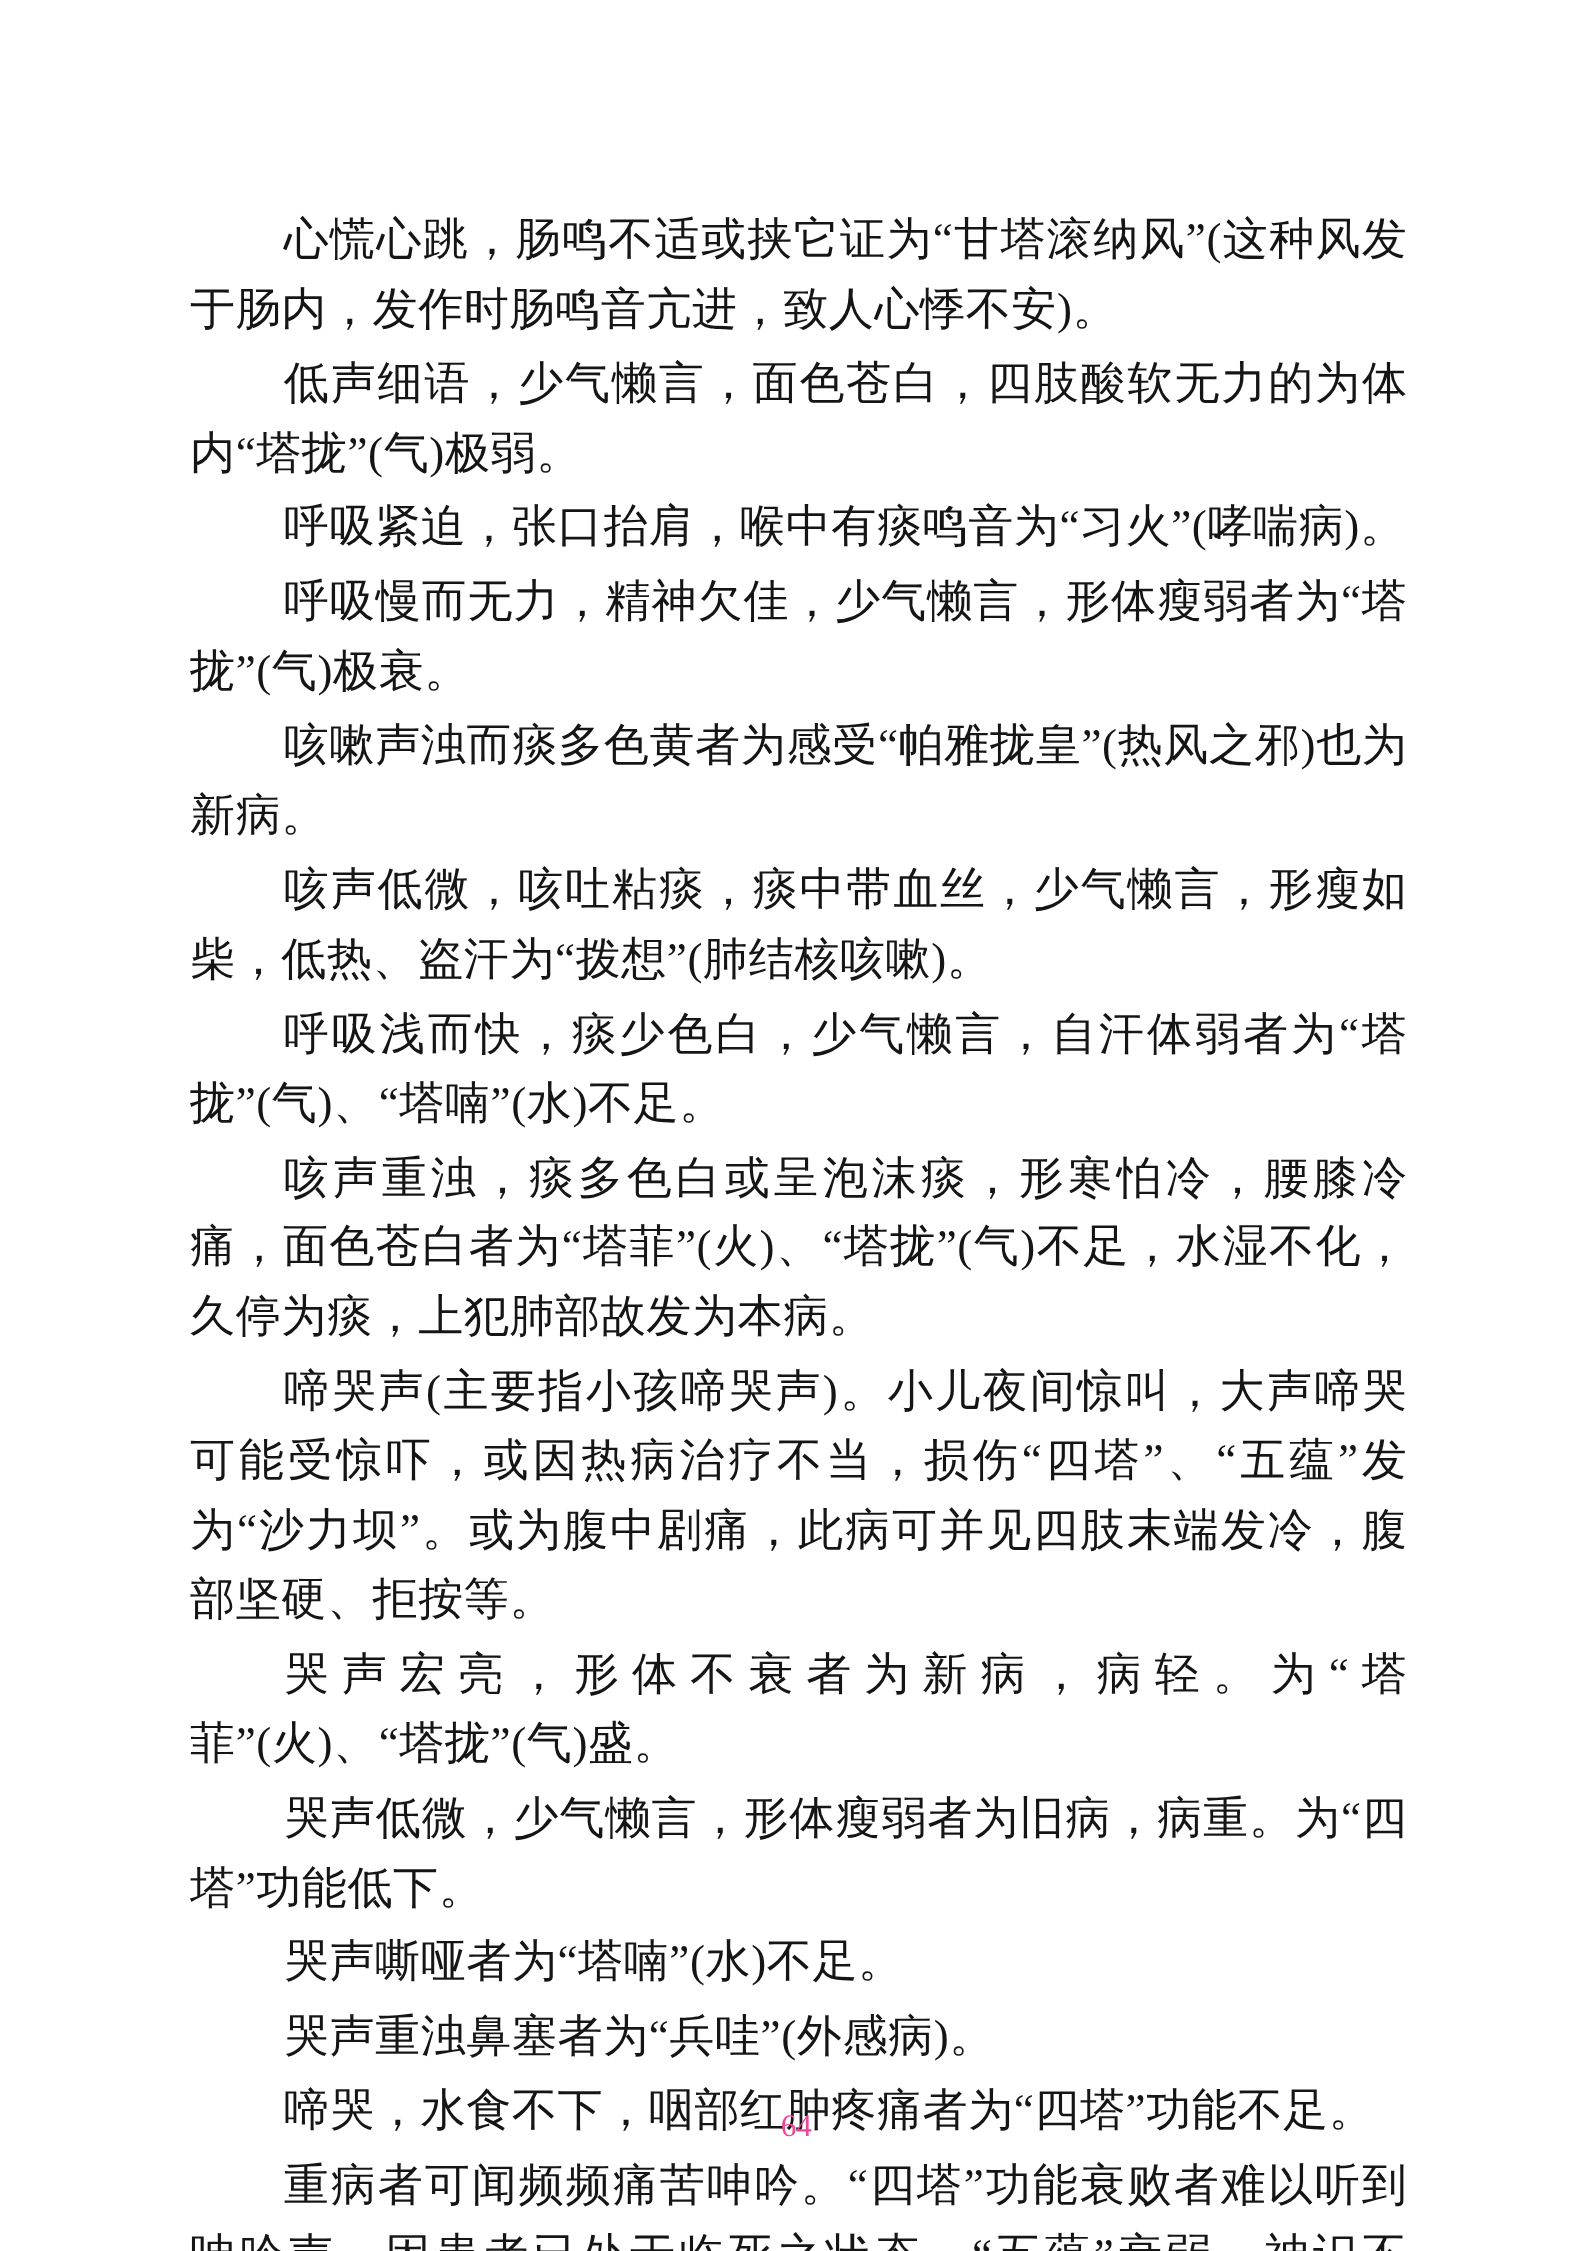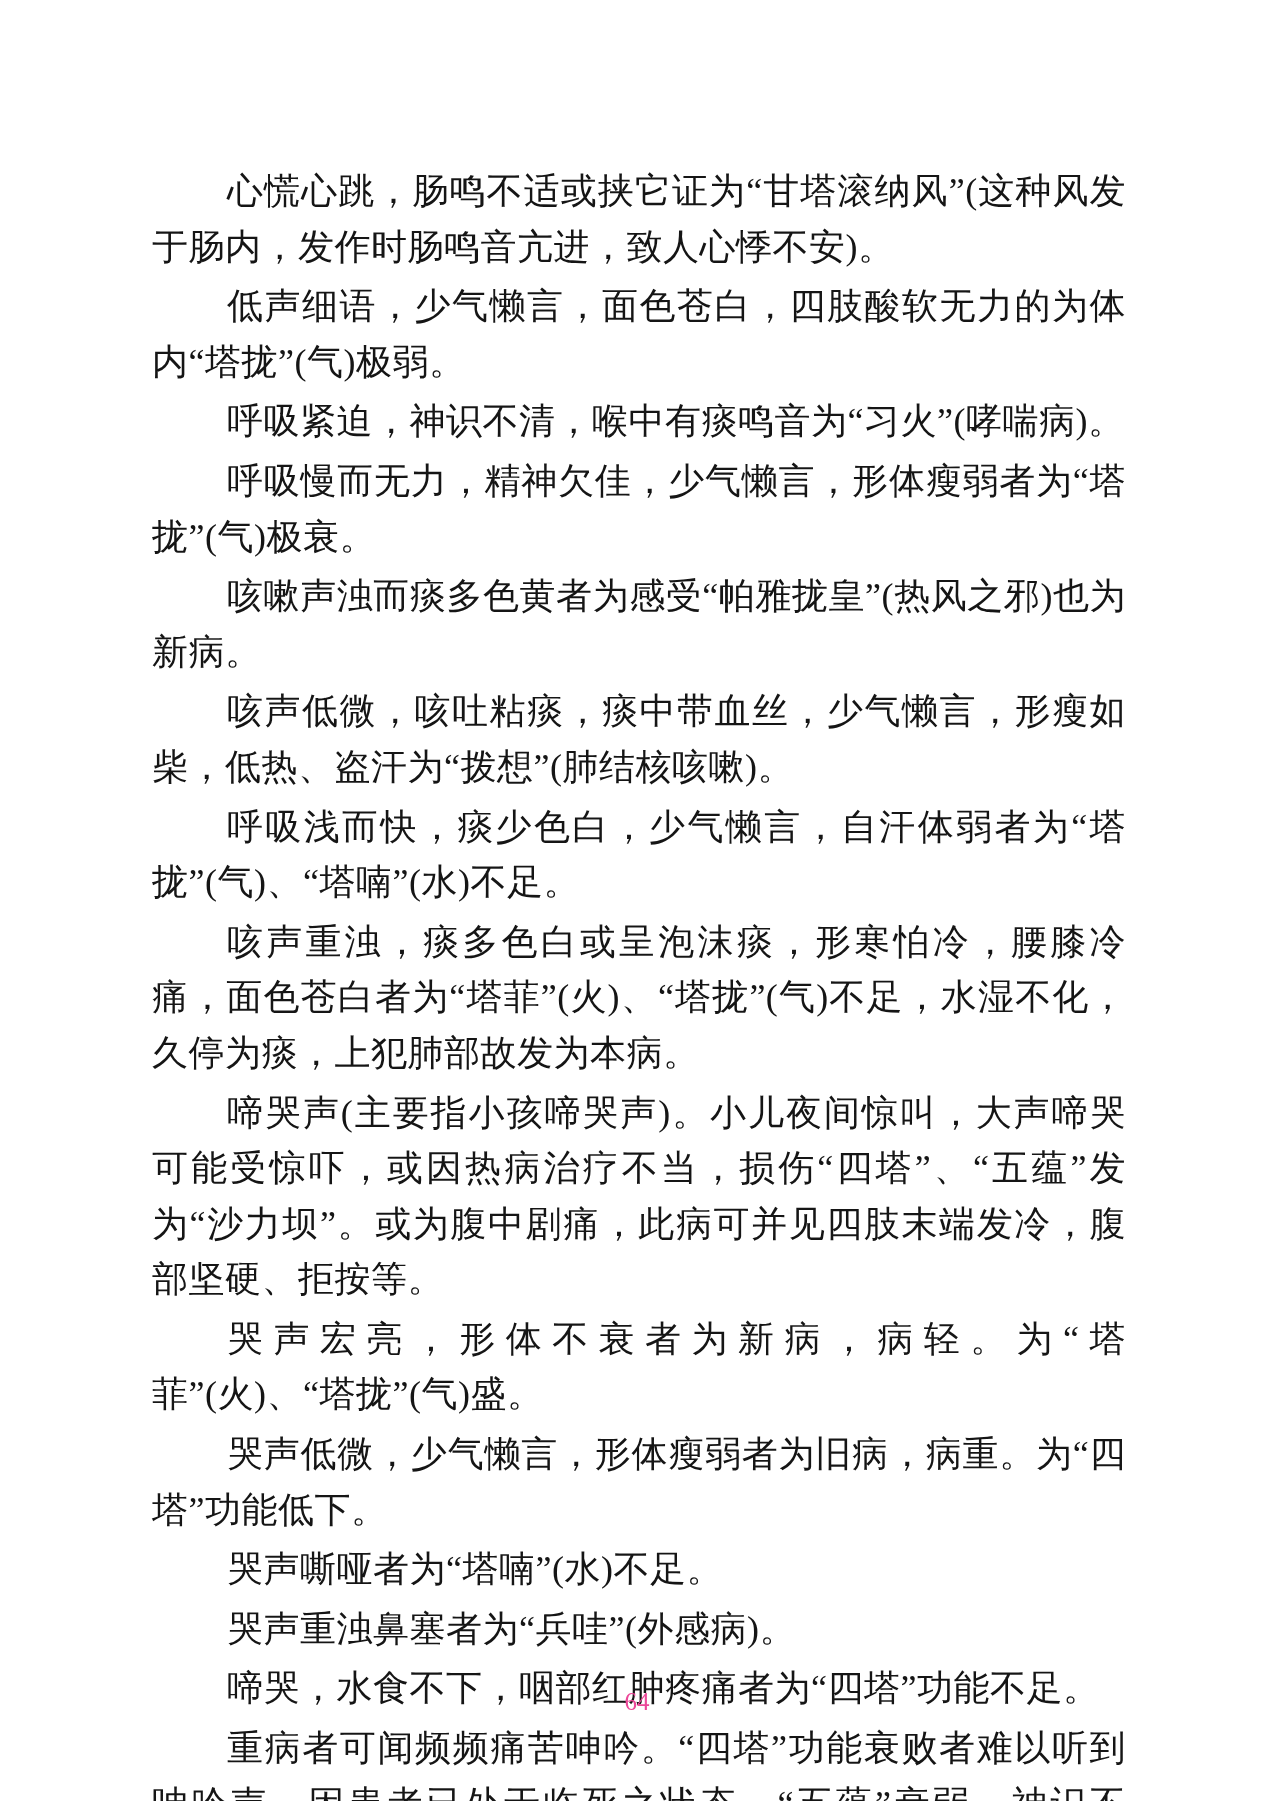--- a/index.html
+++ b/index.html
@@ -43,21 +43,21 @@
     color: #ec4899;
   }
 </style>
 </head>
 <body>
 
 <div class="page">
   <div class="content">
       <p class="para">心慌心跳，肠鸣不适或挟它证为“甘塔滚纳风”(这种风发于肠内，发作时肠鸣音亢进，致人心悸不安)。</p>
       <p class="para">低声细语，少气懒言，面色苍白，四肢酸软无力的为体内“塔拢”(气)极弱。</p>
-      <p class="para">呼吸紧迫，神识不清，喉中有痰鸣音为“习火”(哮喘病)。</p>
+      <p class="para">呼吸紧迫，张口抬肩，喉中有痰鸣音为“习火”(哮喘病)。</p>
       <p class="para">呼吸慢而无力，精神欠佳，少气懒言，形体瘦弱者为“塔拢”(气)极衰。</p>
       <p class="para">咳嗽声浊而痰多色黄者为感受“帕雅拢皇”(热风之邪)也为新病。</p>
       <p class="para">咳声低微，咳吐粘痰，痰中带血丝，少气懒言，形瘦如柴，低热、盗汗为“拨想”(肺结核咳嗽)。</p>
       <p class="para">呼吸浅而快，痰少色白，少气懒言，自汗体弱者为“塔拢”(气)、“塔喃”(水)不足。</p>
       <p class="para">咳声重浊，痰多色白或呈泡沫痰，形寒怕冷，腰膝冷痛，面色苍白者为“塔菲”(火)、“塔拢”(气)不足，水湿不化，久停为痰，上犯肺部故发为本病。</p>
       <p class="para">啼哭声(主要指小孩啼哭声)。小儿夜间惊叫，大声啼哭可能受惊吓，或因热病治疗不当，损伤“四塔”、“五蕴”发为“沙力坝”。或为腹中剧痛，此病可并见四肢末端发冷，腹部坚硬、拒按等。</p>
       <p class="para">哭声宏亮，形体不衰者为新病，病轻。为“塔菲”(火)、“塔拢”(气)盛。</p>
       <p class="para">哭声低微，少气懒言，形体瘦弱者为旧病，病重。为“四塔”功能低下。</p>
       <p class="para">哭声嘶哑者为“塔喃”(水)不足。</p>
       <p class="para">哭声重浊鼻塞者为“兵哇”(外感病)。</p>

